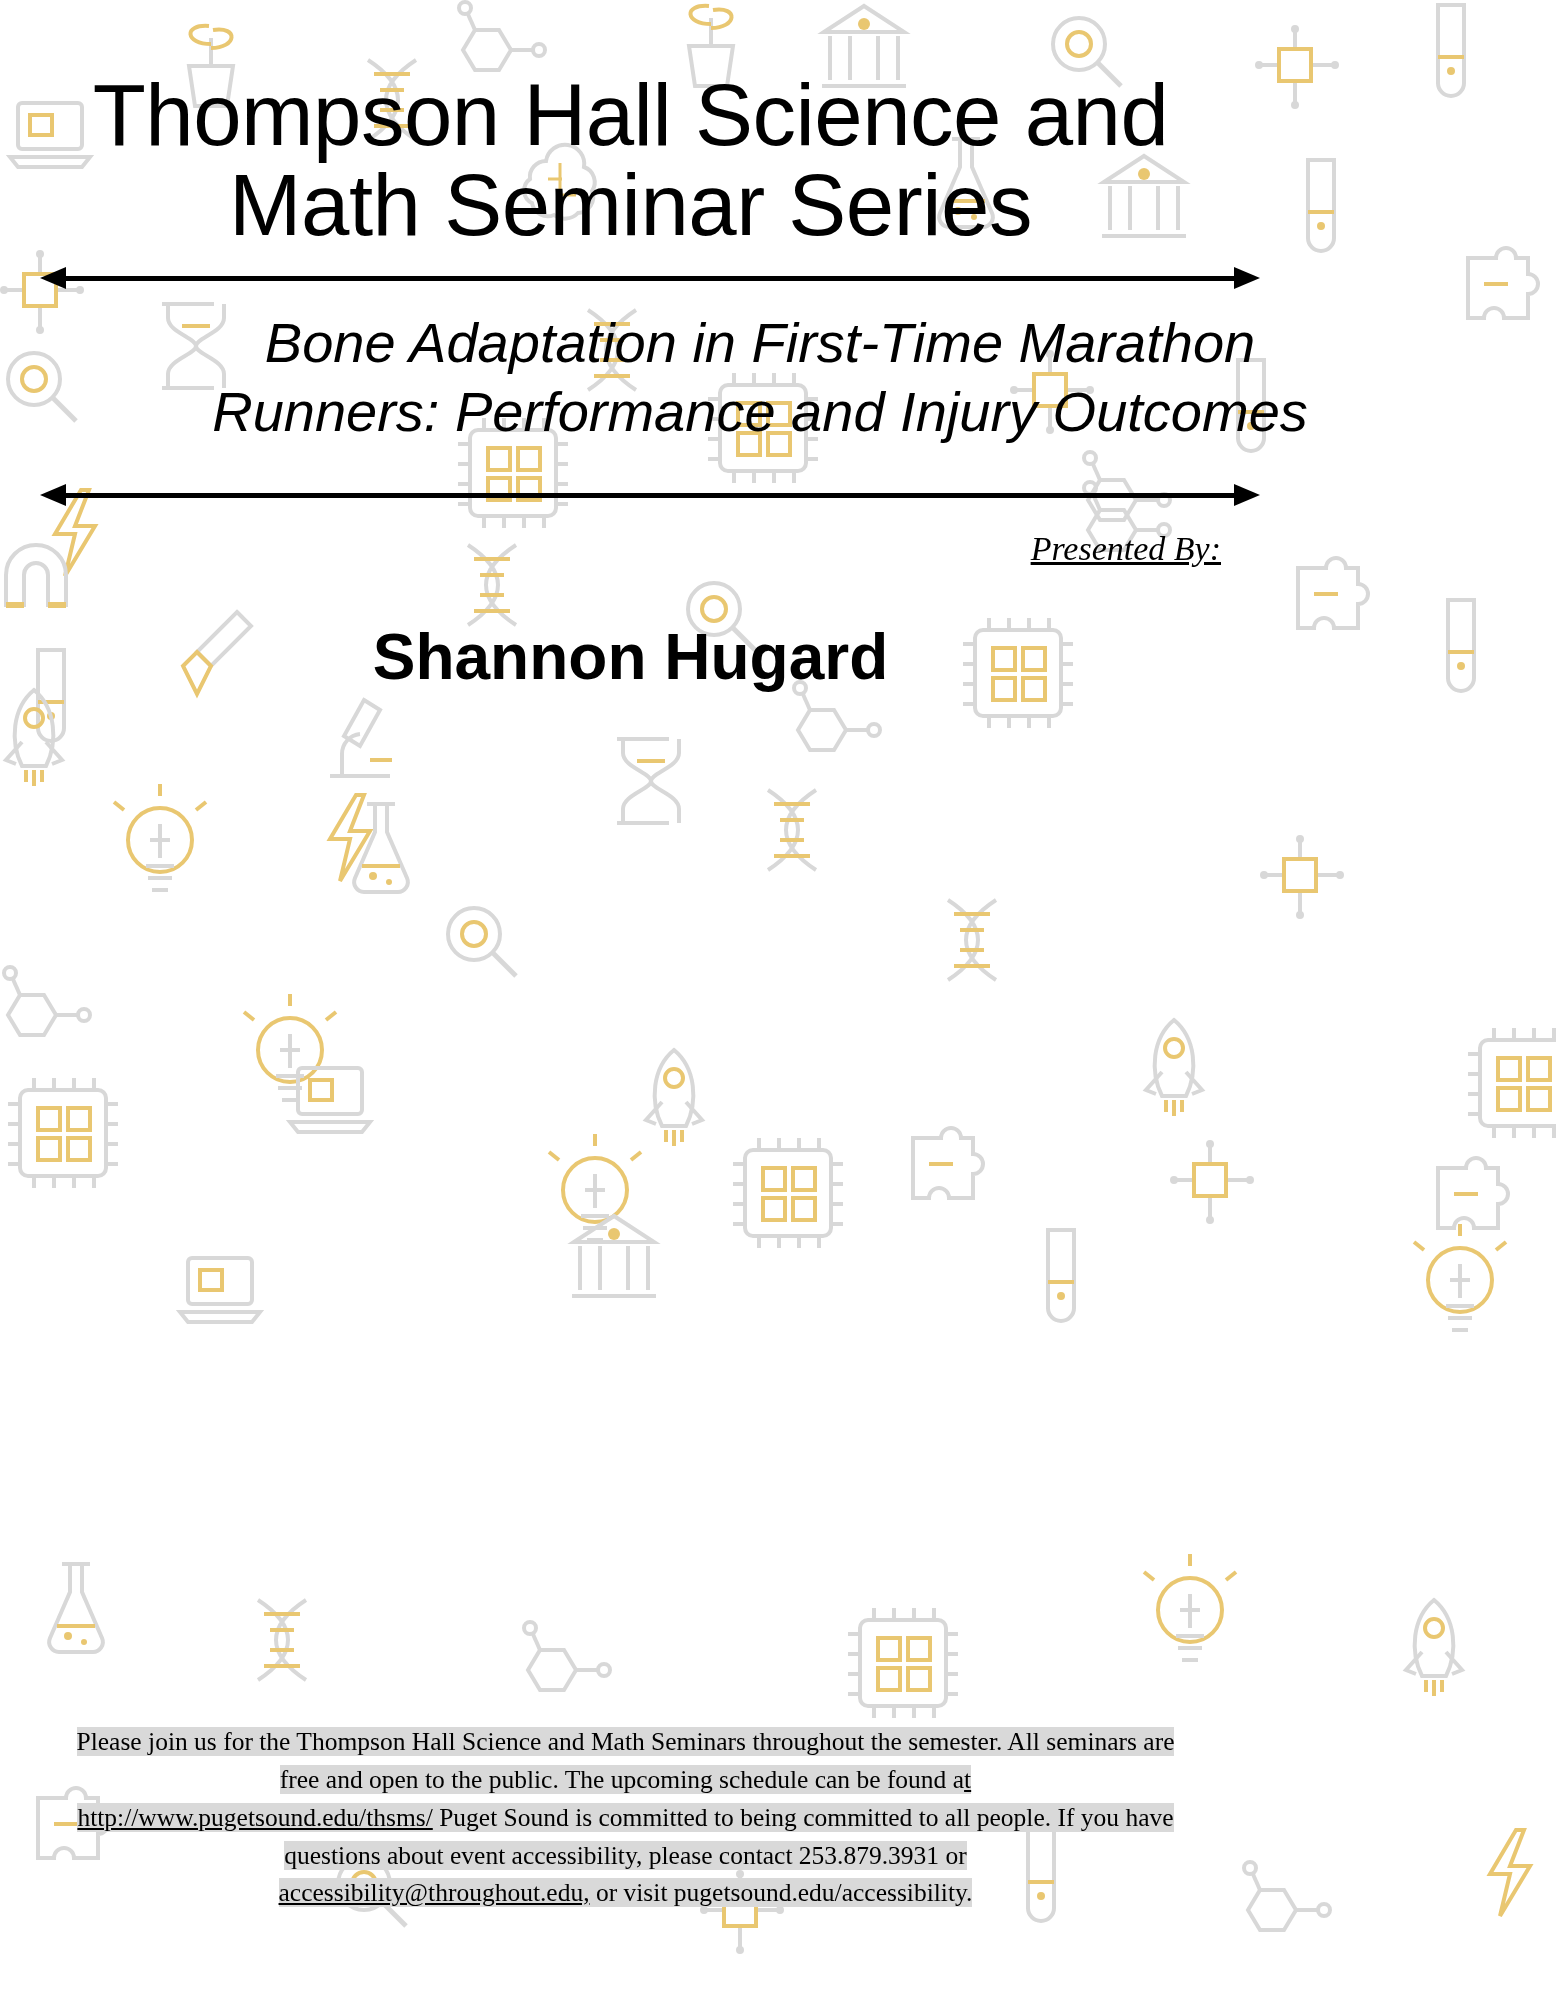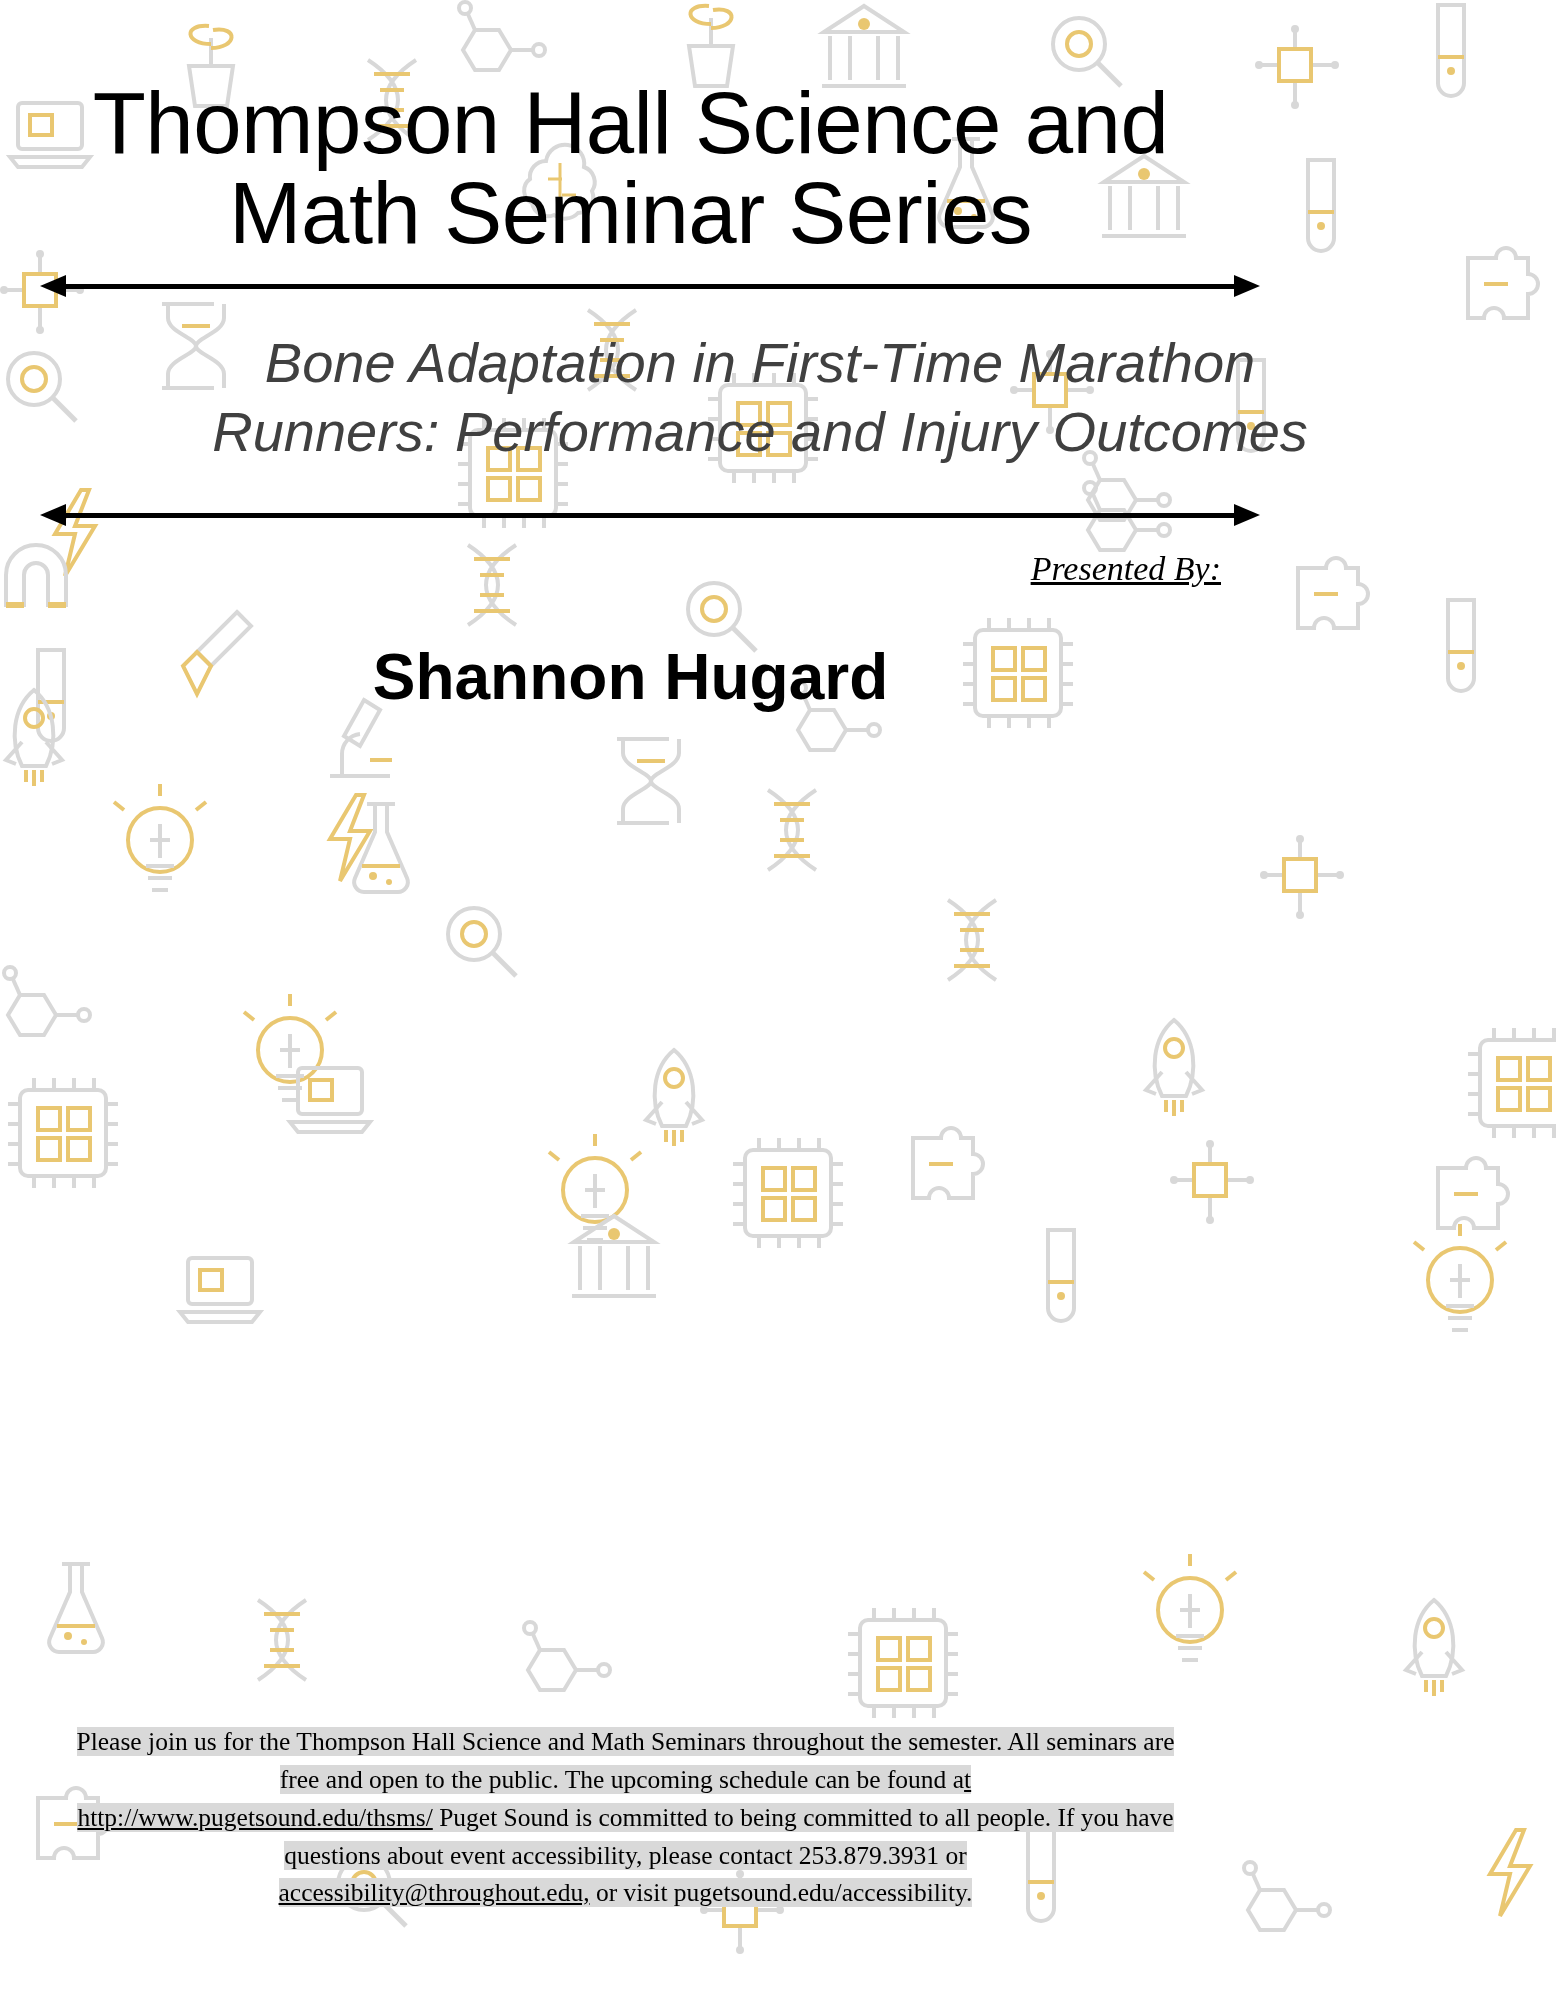--- a/index.html
+++ b/index.html
@@ -25,21 +25,21 @@
     pointer-events: none;
   }
 
   
   #content {
     position: relative;
     z-index: 2;
     width: 1261px;
     height: 2000px;
     box-sizing: border-box;
-    padding: 16px 40px;
+    padding: 8px 40px;
   }
 
   .series-title {
     margin: 0;
     padding-top: 62px;
     text-align: center;
     font-size: 87px;
     line-height: 1.03;
     font-weight: 400;
     color: #000;
@@ -71,28 +71,28 @@
   .divider .cap.left {
     left: 0;
     border-right: 26px solid #000;
   }
   .divider .cap.right {
     right: 0;
     border-left: 26px solid #000;
   }
 
   .talk-title {
-    margin: 28px auto 0 auto;
+    margin: 16px auto 0 auto;
     width: 1440px;
     text-align: center;
     font-size: 56px;
     line-height: 1.22;
     font-style: italic;
     font-weight: 400;
-    color: #404040;
+    color: #000000;
   }
 
   .divider-2 {
     margin-top: 34px;
   }
 
   .presented-by {
     margin: 20px 0 0 0;
     text-align: right;
     font-family: "Liberation Serif", serif;

